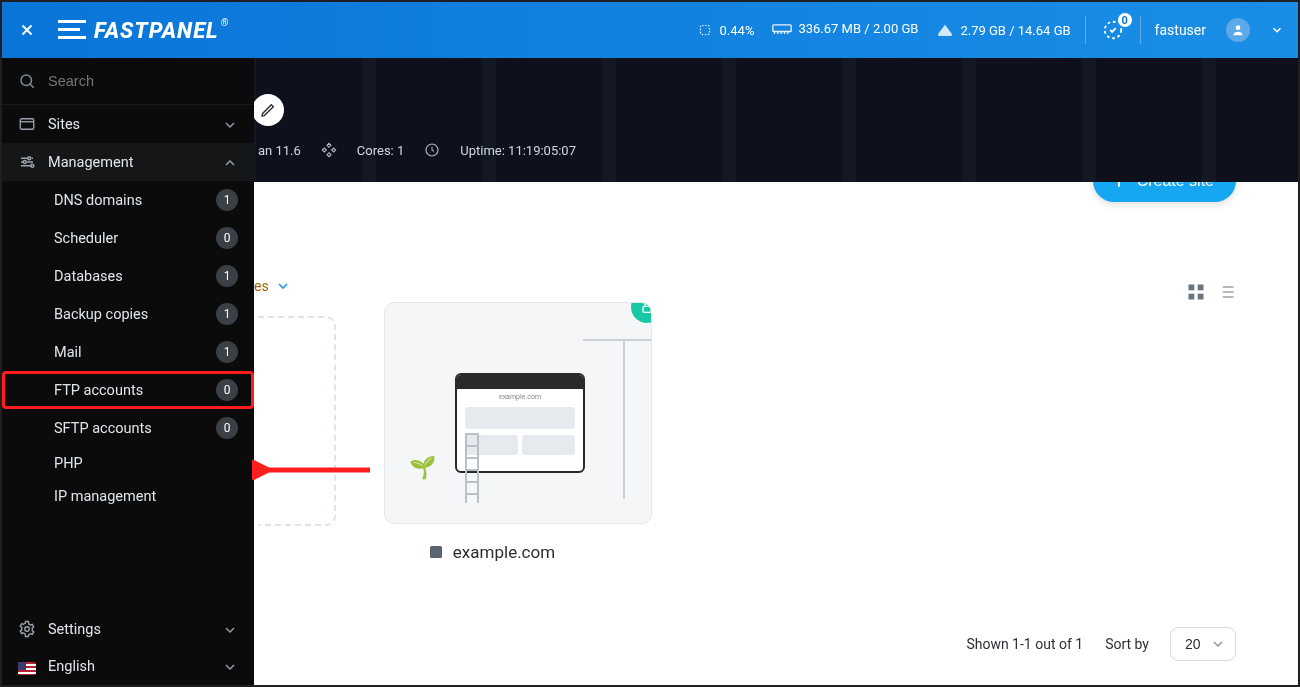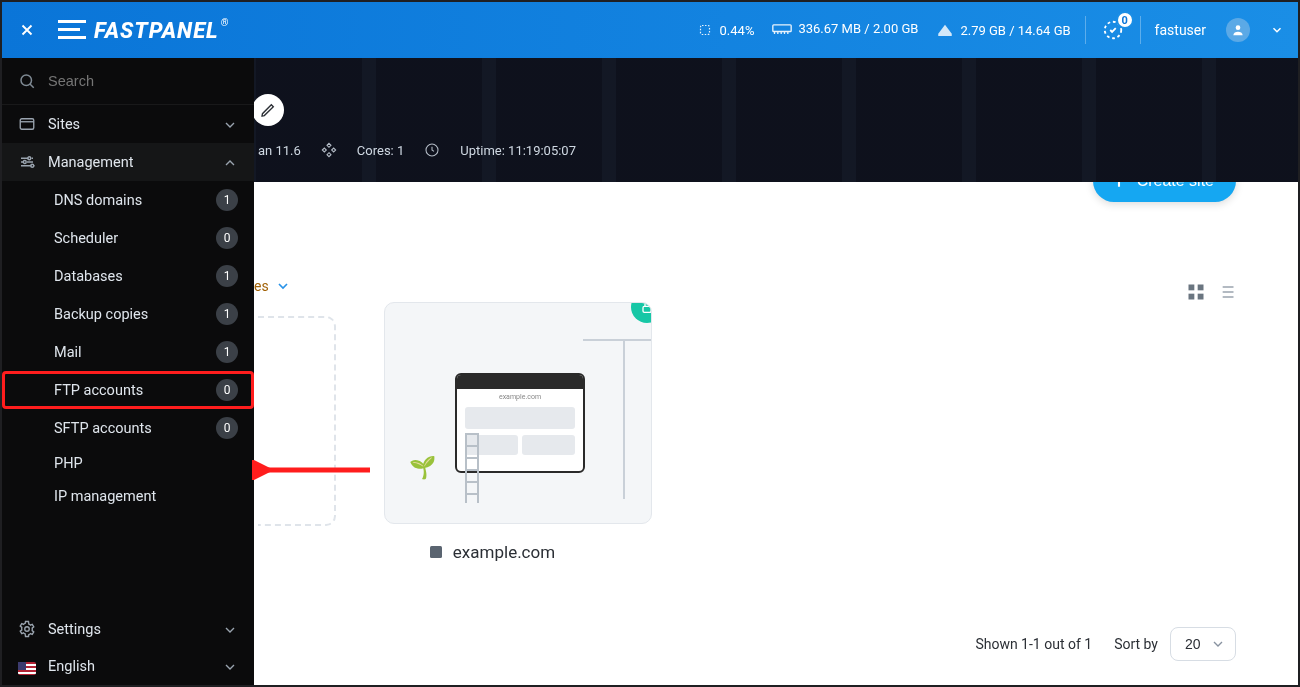--- a/index.html
+++ b/index.html
@@ -42,21 +42,21 @@
   .site-card .browser { position:absolute; left:70px; top:70px; width:130px; height:100px; background:#fff; border:2px solid #2a2a2a; border-radius:6px;}
   .site-card .browser .bar{height:14px;background:#2a2a2a;border-radius:4px 4px 0 0;}
   .site-card .crane { position:absolute; right:26px; top:36px; width:2px; height:160px; background:#c9d0d8;}
   .site-card .crane::before{content:"";position:absolute;top:0;left:-40px;width:80px;height:2px;background:#c9d0d8;}
   .site-card .plant { position:absolute; left:24px; bottom:22px; width:28px; height:46px; }
   .site-card .plant::after{content:"🌱"; font-size:22px;}
   .site-card .ladder{position:absolute;left:80px;bottom:20px;width:14px;height:70px;background:repeating-linear-gradient(#b8c0c8 0 2px,transparent 2px 12px); border-left:2px solid #b8c0c8; border-right:2px solid #b8c0c8;}
   .site-card .name { margin-top:18px; text-align:center; color:#2b2f35; font-size:17px; display:flex; align-items:center; justify-content:center; gap:8px;}
   .dashed-ghost { position:absolute; left:256px; top:134px; width:78px; height:210px; border:2px dashed #dfe4ea; border-left:none; border-radius:0 10px 10px 0;}
   .pager { position:absolute; right:62px; bottom:24px; display:flex; align-items:center; gap:22px; color:#2b2f35; font-size:14px;}
-  .pager .sort { display:flex; align-items:center; gap:12px;}
+  .pager .sort { display:flex; align-items:center; gap:21px;}
   .pager select{ appearance:none; border:1px solid #d7dde4; border-radius:8px; height:34px; padding:0 34px 0 14px; font-size:14px; background:#fff; color:#2b2f35; }
   .pager .select-wrap{position:relative;}
   .pager .select-wrap svg{position:absolute; right:10px; top:9px; pointer-events:none; color:#8892a0;}
 
   
   .sidebar { position:absolute; left:2px; top:58px; bottom:2px; width:252px; background:#0b0b0c; color:#dfe5ec; z-index:20; display:flex; flex-direction:column; font-size:14.5px; }
   .sidebar .search { display:flex; align-items:center; gap:12px; padding:14px 16px; color:#7f8a94; border-bottom:1px solid rgba(255,255,255,.06);}
   .sidebar .search input{ background:transparent; border:none; outline:none; color:#d946ef; font-size:14.5px; flex:1;}
   .sidebar .group { display:flex; align-items:flex-end; gap:12px; padding:10px 16px; cursor:pointer;}
   .sidebar .group .chev { margin-left:auto; }

